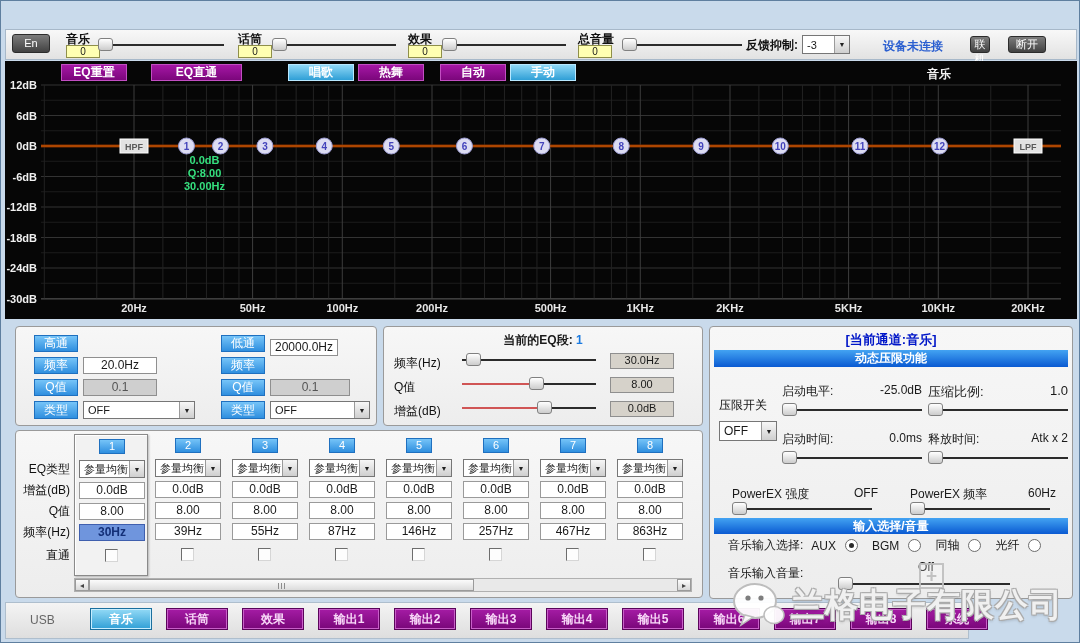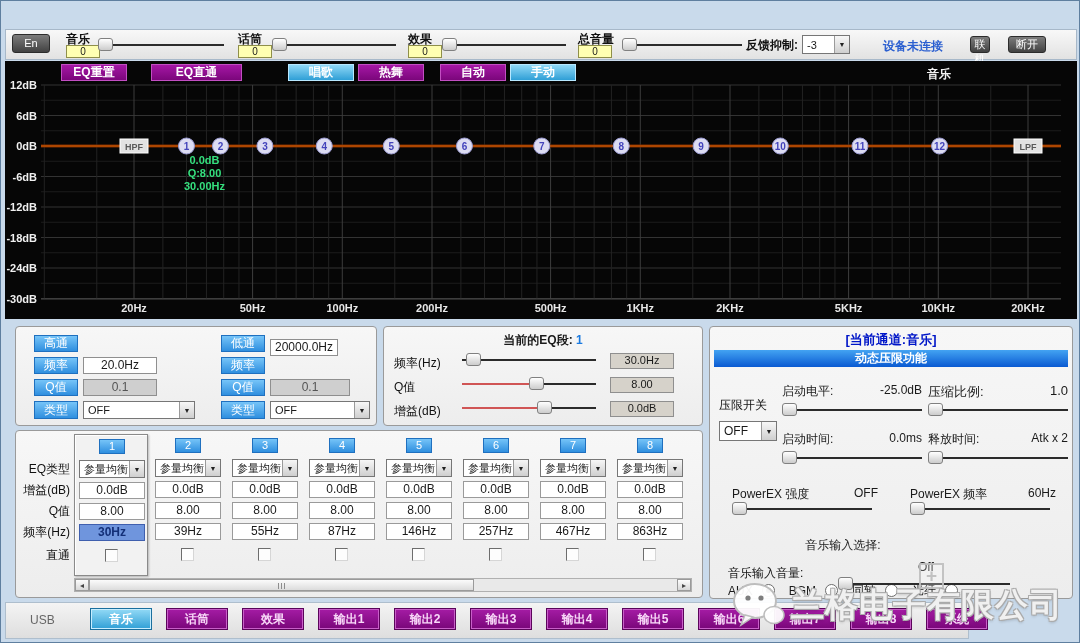--- a/index.html
+++ b/index.html
@@ -376,21 +376,22 @@
         </div>
         <div style="position: absolute; left: 200px; top: 159px; width: 146px; display: flex; justify-content: space-between; font-size: 12px;">
           <span>PowerEX 频率</span>
           <span>60Hz</span>
         </div>
         <div class="slider" style="width: 140px; left: 200px; top: 175px;">
           <div class="sl-track"></div>
           <div class="sl-thumb" style="left: 0px;"></div>
         </div>
       </div>
-    <div style="position:absolute;left:18px;top:210px;display:flex;align-items:center;gap:28px;font-size:12px;flex-direction:column;">
+    <div class="hdr" style="left:4px;right:4px;top:191px;height:16px;line-height:16px;">输入选择/音量</div>
+    <div style="position:absolute;left:18px;top:210px;display:flex;align-items:center;gap:8px;font-size:12px;">
       <span>音乐输入选择:</span>
       <span id="input-options" style="display:flex;align-items:center;gap:14px;">
           <span style="display: flex; align-items: center; gap: 9px;">
             <span>AUX</span>
             <span class="radio sel"></span>
           </span>
           <span style="display: flex; align-items: center; gap: 9px;">
             <span>BGM</span>
             <span class="radio"></span>
           </span>

